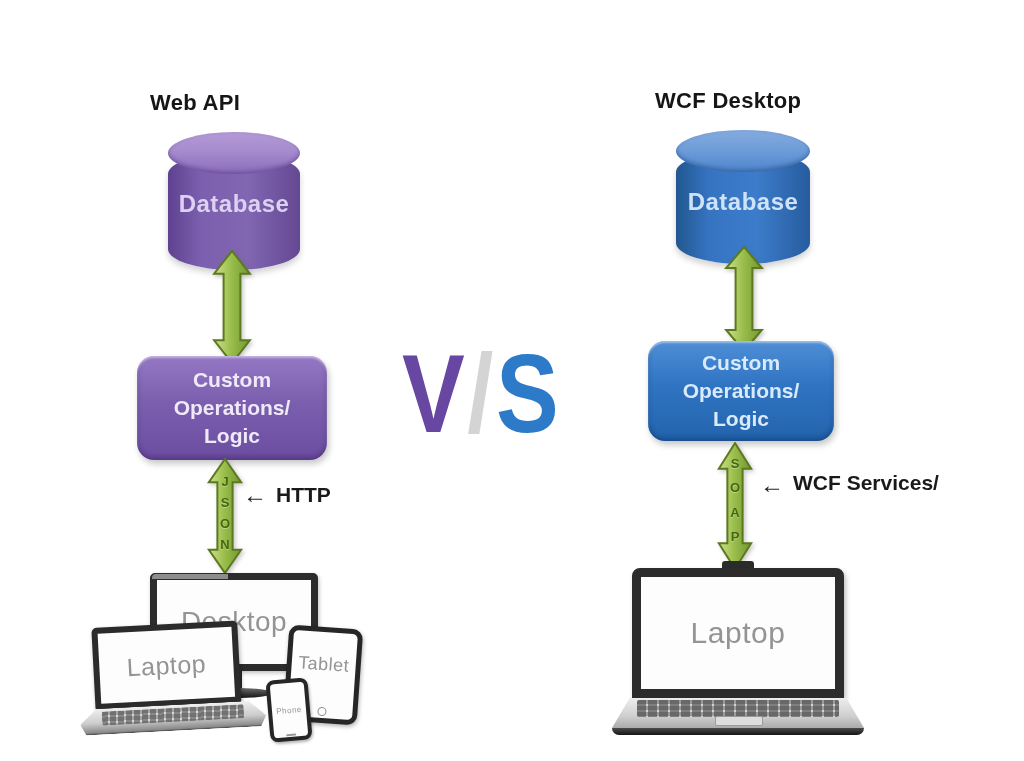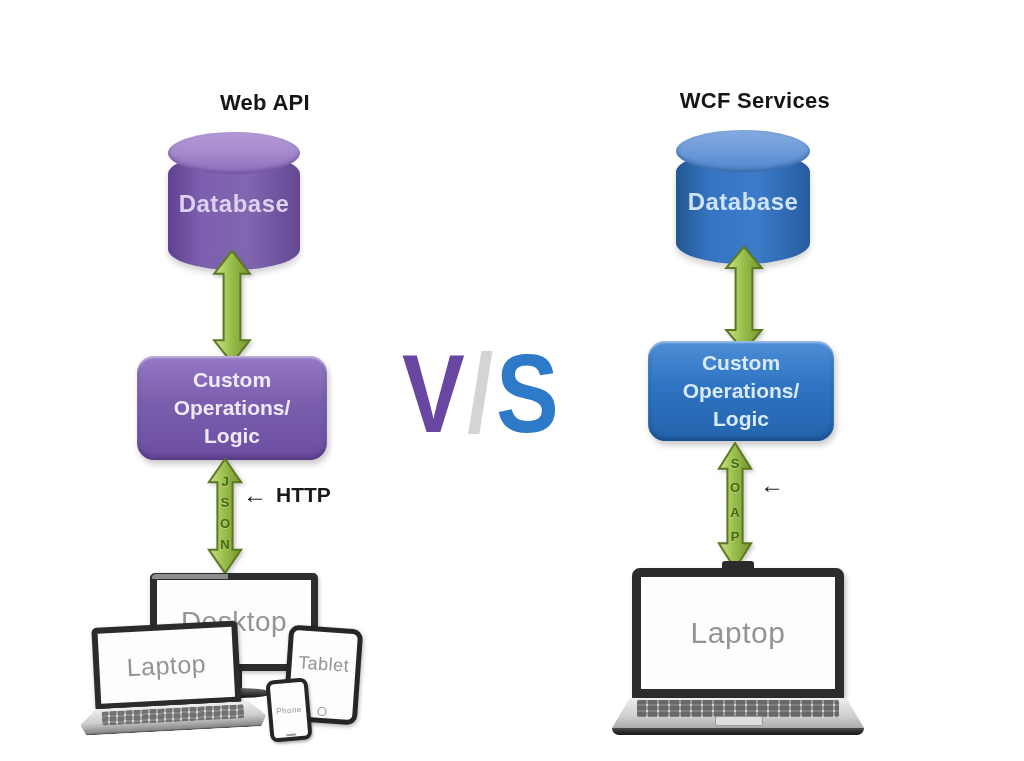--- a/index.html
+++ b/index.html
@@ -5,21 +5,21 @@
   html,body{margin:0;padding:0;background:#ffffff;}
   #canvas{
     position:relative;width:1024px;height:761px;margin:0 auto;overflow:hidden;
     background:#ffffff;
     font-family:"Liberation Sans","DejaVu Sans",sans-serif;
   }
   .abs{position:absolute;}
 
   
   .col-title{
-    font-size:22px;font-weight:700;color:#161616;text-align:right;letter-spacing:.3px;
+    font-size:22px;font-weight:700;color:#161616;text-align:left;letter-spacing:.3px;
   }
 
   
   .cylinder{position:absolute;}
   .cyl-body{
     position:absolute;left:0;right:0;top:21px;bottom:0;
     border-radius:50% / 21px;
   }
   .cyl-body.purple{
     background:linear-gradient(90deg,#5e4290 0%,#7c5fae 22%,#85689f0 0,#8166b2 55%,#644892 100%);
@@ -251,21 +251,21 @@
       <span class="ph-home"></span>
     </div>
   </div>
 
   <div class="abs versus" style="left:402px;top:346px;">
     <span class="v">V</span>
     <span class="slash">/</span>
     <span class="s">S</span>
   </div>
 
-  <div class="abs col-title" style="left:655px;top:88px;width:175px;">WCF Services</div>
+  <div class="abs col-title" style="left:655px;top:88px;width:175px;">WCF Desktop</div>
 
   <div class="cylinder" style="left:676px;top:130px;width:134px;height:134px;">
     <div class="cyl-body blue"></div>
     <div class="cyl-top blue"></div>
     <div class="cyl-label blue">Database</div>
   </div>
 
   <div class="dbl-arrow" style="left:723px;top:246px;width:42px;height:106px;">
     <svg viewBox="0 0 40 120" preserveAspectRatio="none">
       <polygon points="20,1 37,25 28,25 28,95 37,95 20,119 3,95 12,95 12,25 3,25" fill="url(#agrad)" stroke="#5b7a1f" stroke-width="2" vector-effect="non-scaling-stroke"></polygon>
@@ -286,20 +286,21 @@
       <span>S</span>
       <span>O</span>
       <span>A</span>
       <span>P</span>
     </div>
   </div>
 
   <div class="abs proto-label" style="left:760px;top:471px;">
     <span class="proto-arrow" style="margin-top:2px;">←</span>
     <span class="proto-lines">
+      <span>WCF Services/</span>
     </span>
   </div>
 
   <div class="rlap" style="left:612px;top:560px;width:252px;height:178px;">
     <div class="rlap-cam" style="left:110px;top:1px;width:32px;height:8px;"></div>
     <div class="rlap-screen" style="left:20px;top:8px;width:194px;height:112px;">
       <span class="dev-label" style="font-size:30px;">Laptop</span>
     </div>
     <div class="rlap-deck" style="left:0;top:138px;width:252px;height:30px;">
       <div class="rlap-keys"></div>

